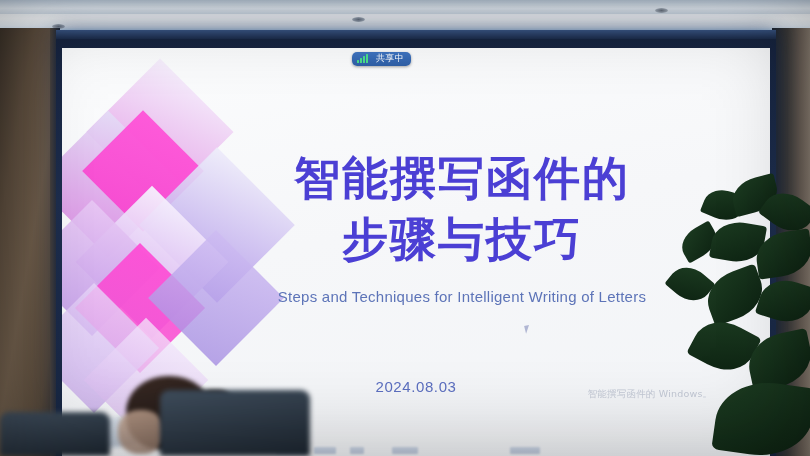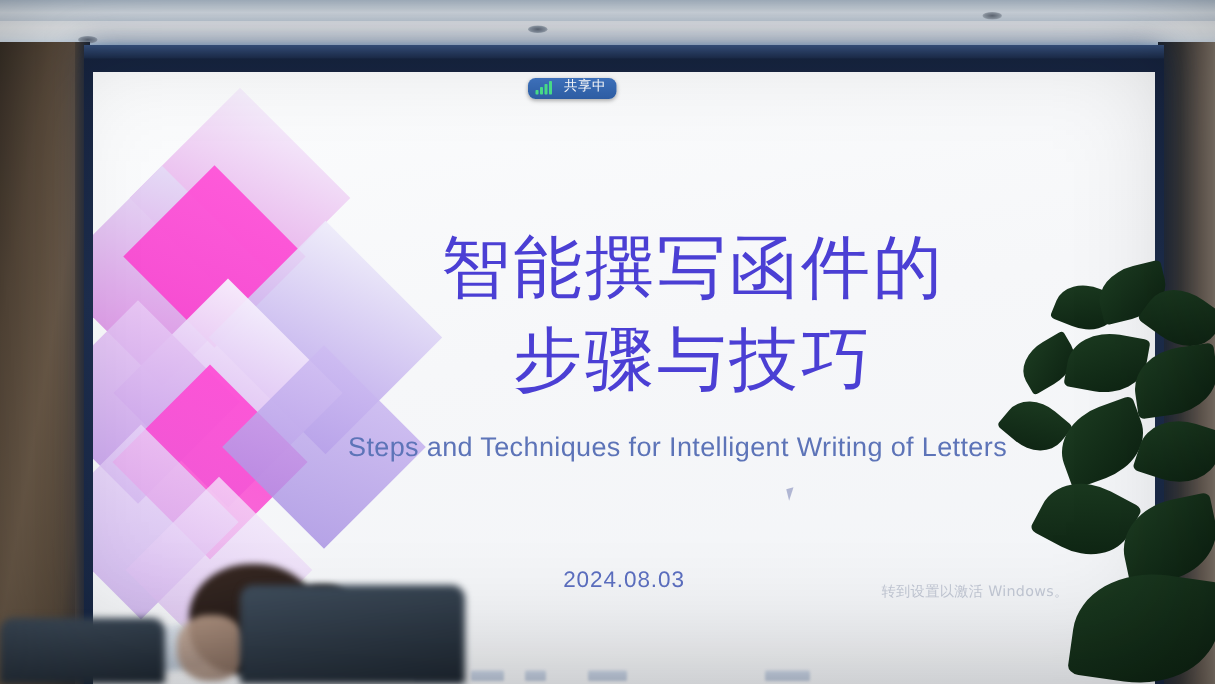--- a/index.html
+++ b/index.html
@@ -51,25 +51,25 @@
   .share-badge .txt{font-size:9px;color:#ffffff;letter-spacing:.3px;
     font-family:"DejaVu Sans",sans-serif;line-height:1;white-space:nowrap;}
 
   
   .deco{position:absolute;left:-12px;top:22px;width:260px;height:360px;}
   .dia{position:absolute;transform:rotate(45deg);}
 
   
   .slide-title{position:absolute;left:170px;top:100px;width:460px;
     text-align:center;font-family:"DejaVu Sans",sans-serif;
-    font-weight:400;font-size:46px;line-height:1.32;
+    font-weight:700;font-size:46px;line-height:1.32;
     letter-spacing:2px;color:#4b3fd4;}
   .slide-title .l2{display:block;}
-  .slide-sub{position:absolute;left:170px;top:240px;width:460px;
-    font-size:18px;color:#5d74b8;letter-spacing:.25px;
+  .slide-sub{position:absolute;left:170px;top:240px;width:460px;text-align:center;
+    font-size:15px;color:#5d74b8;letter-spacing:.25px;
     font-family:"Liberation Sans",sans-serif;}
 
   .cursor{position:absolute;left:463px;top:277px;width:0;height:0;
     border-left:5px solid rgba(120,130,180,.55);
     border-bottom:8px solid transparent;border-right:3px solid transparent;
     transform:rotate(-14deg);}
 
   .slide-date{position:absolute;left:0;top:330px;width:708px;
     text-align:center;padding-right:30px;
     font-size:15px;color:#5c6fc0;letter-spacing:.6px;
@@ -157,21 +157,21 @@
       <span class="l2">步骤与技巧</span>
     </div>
 
     <div class="cursor"></div>
 
     <div class="slide-sub">Steps and Techniques for Intelligent Writing of Letters</div>
 
     <div class="slide-date">2024.08.03</div>
 
     <div class="watermark">
-      <div class="wm2">转到设置以激活 Windows。</div>
+      <div class="wm2">智能撰写函件的 Windows。</div>
     </div>
 
     <div class="taskbar">
       <div class="tb-item" style="left:214px;width:30px;"></div>
       <div class="tb-item" style="left:252px;width:22px;"></div>
       <div class="tb-item" style="left:288px;width:14px;"></div>
       <div class="tb-item" style="left:330px;width:26px;"></div>
       <div class="tb-item" style="left:448px;width:30px;"></div>
     </div>
   </div>

